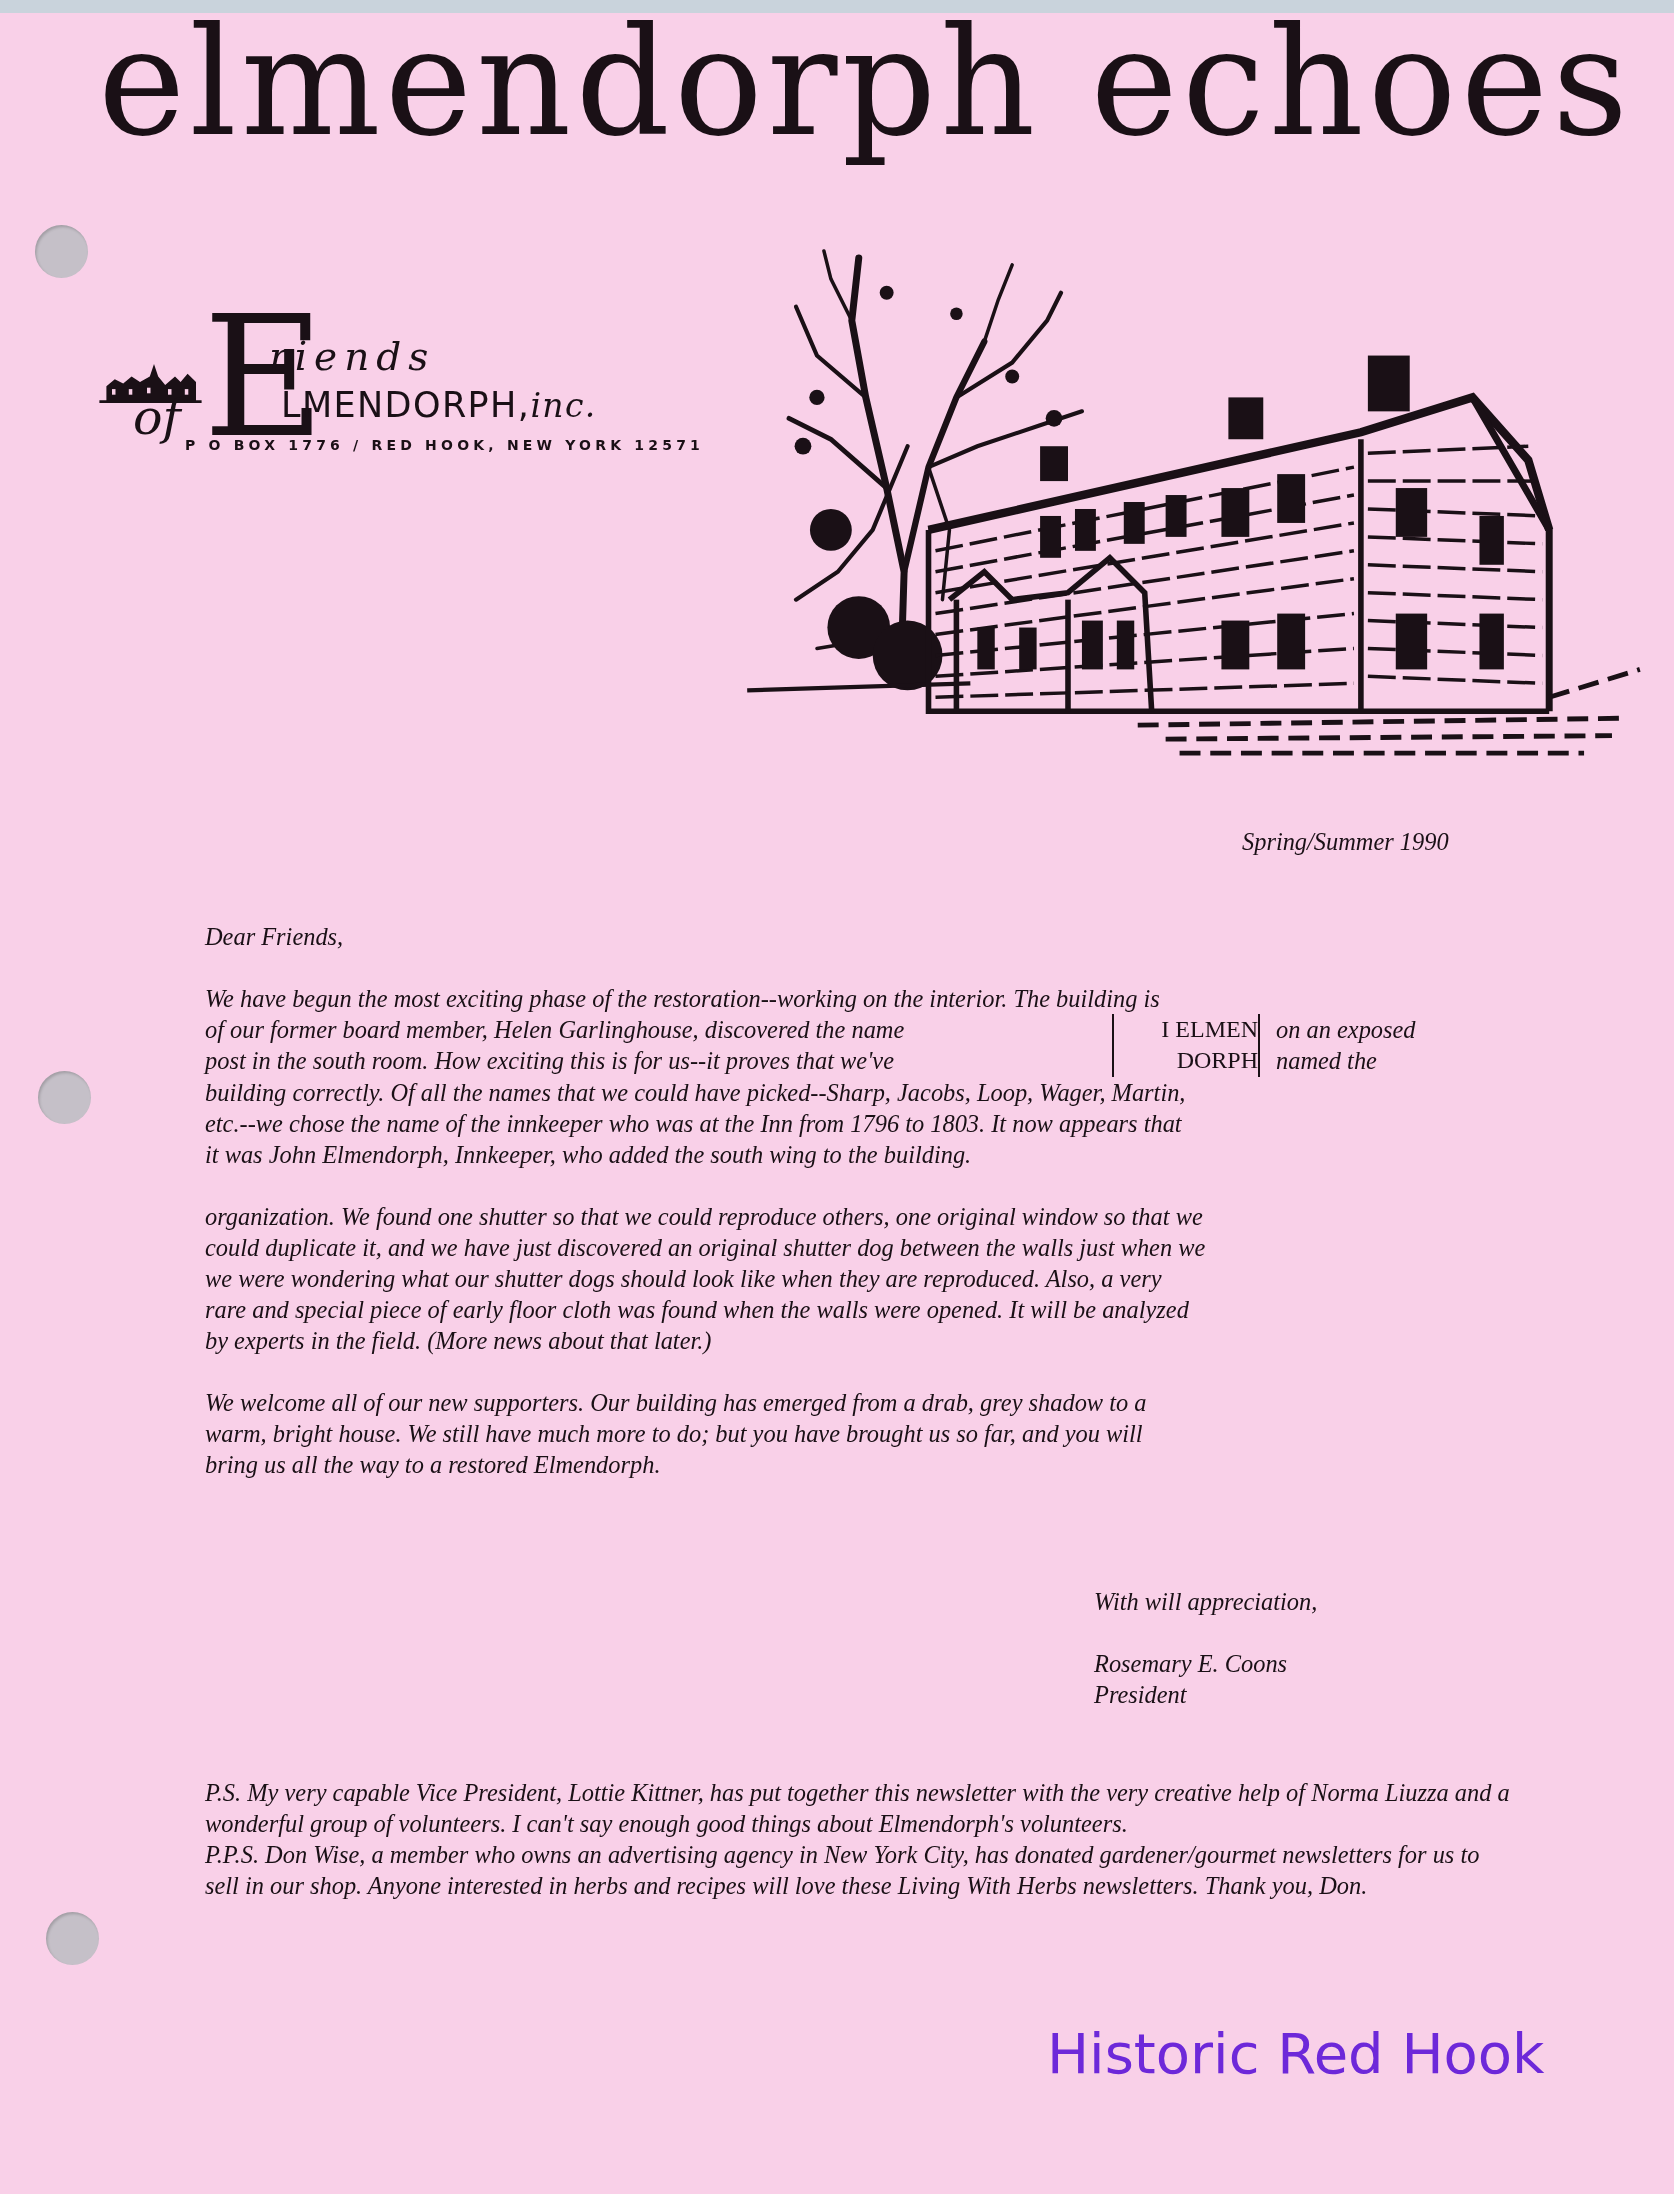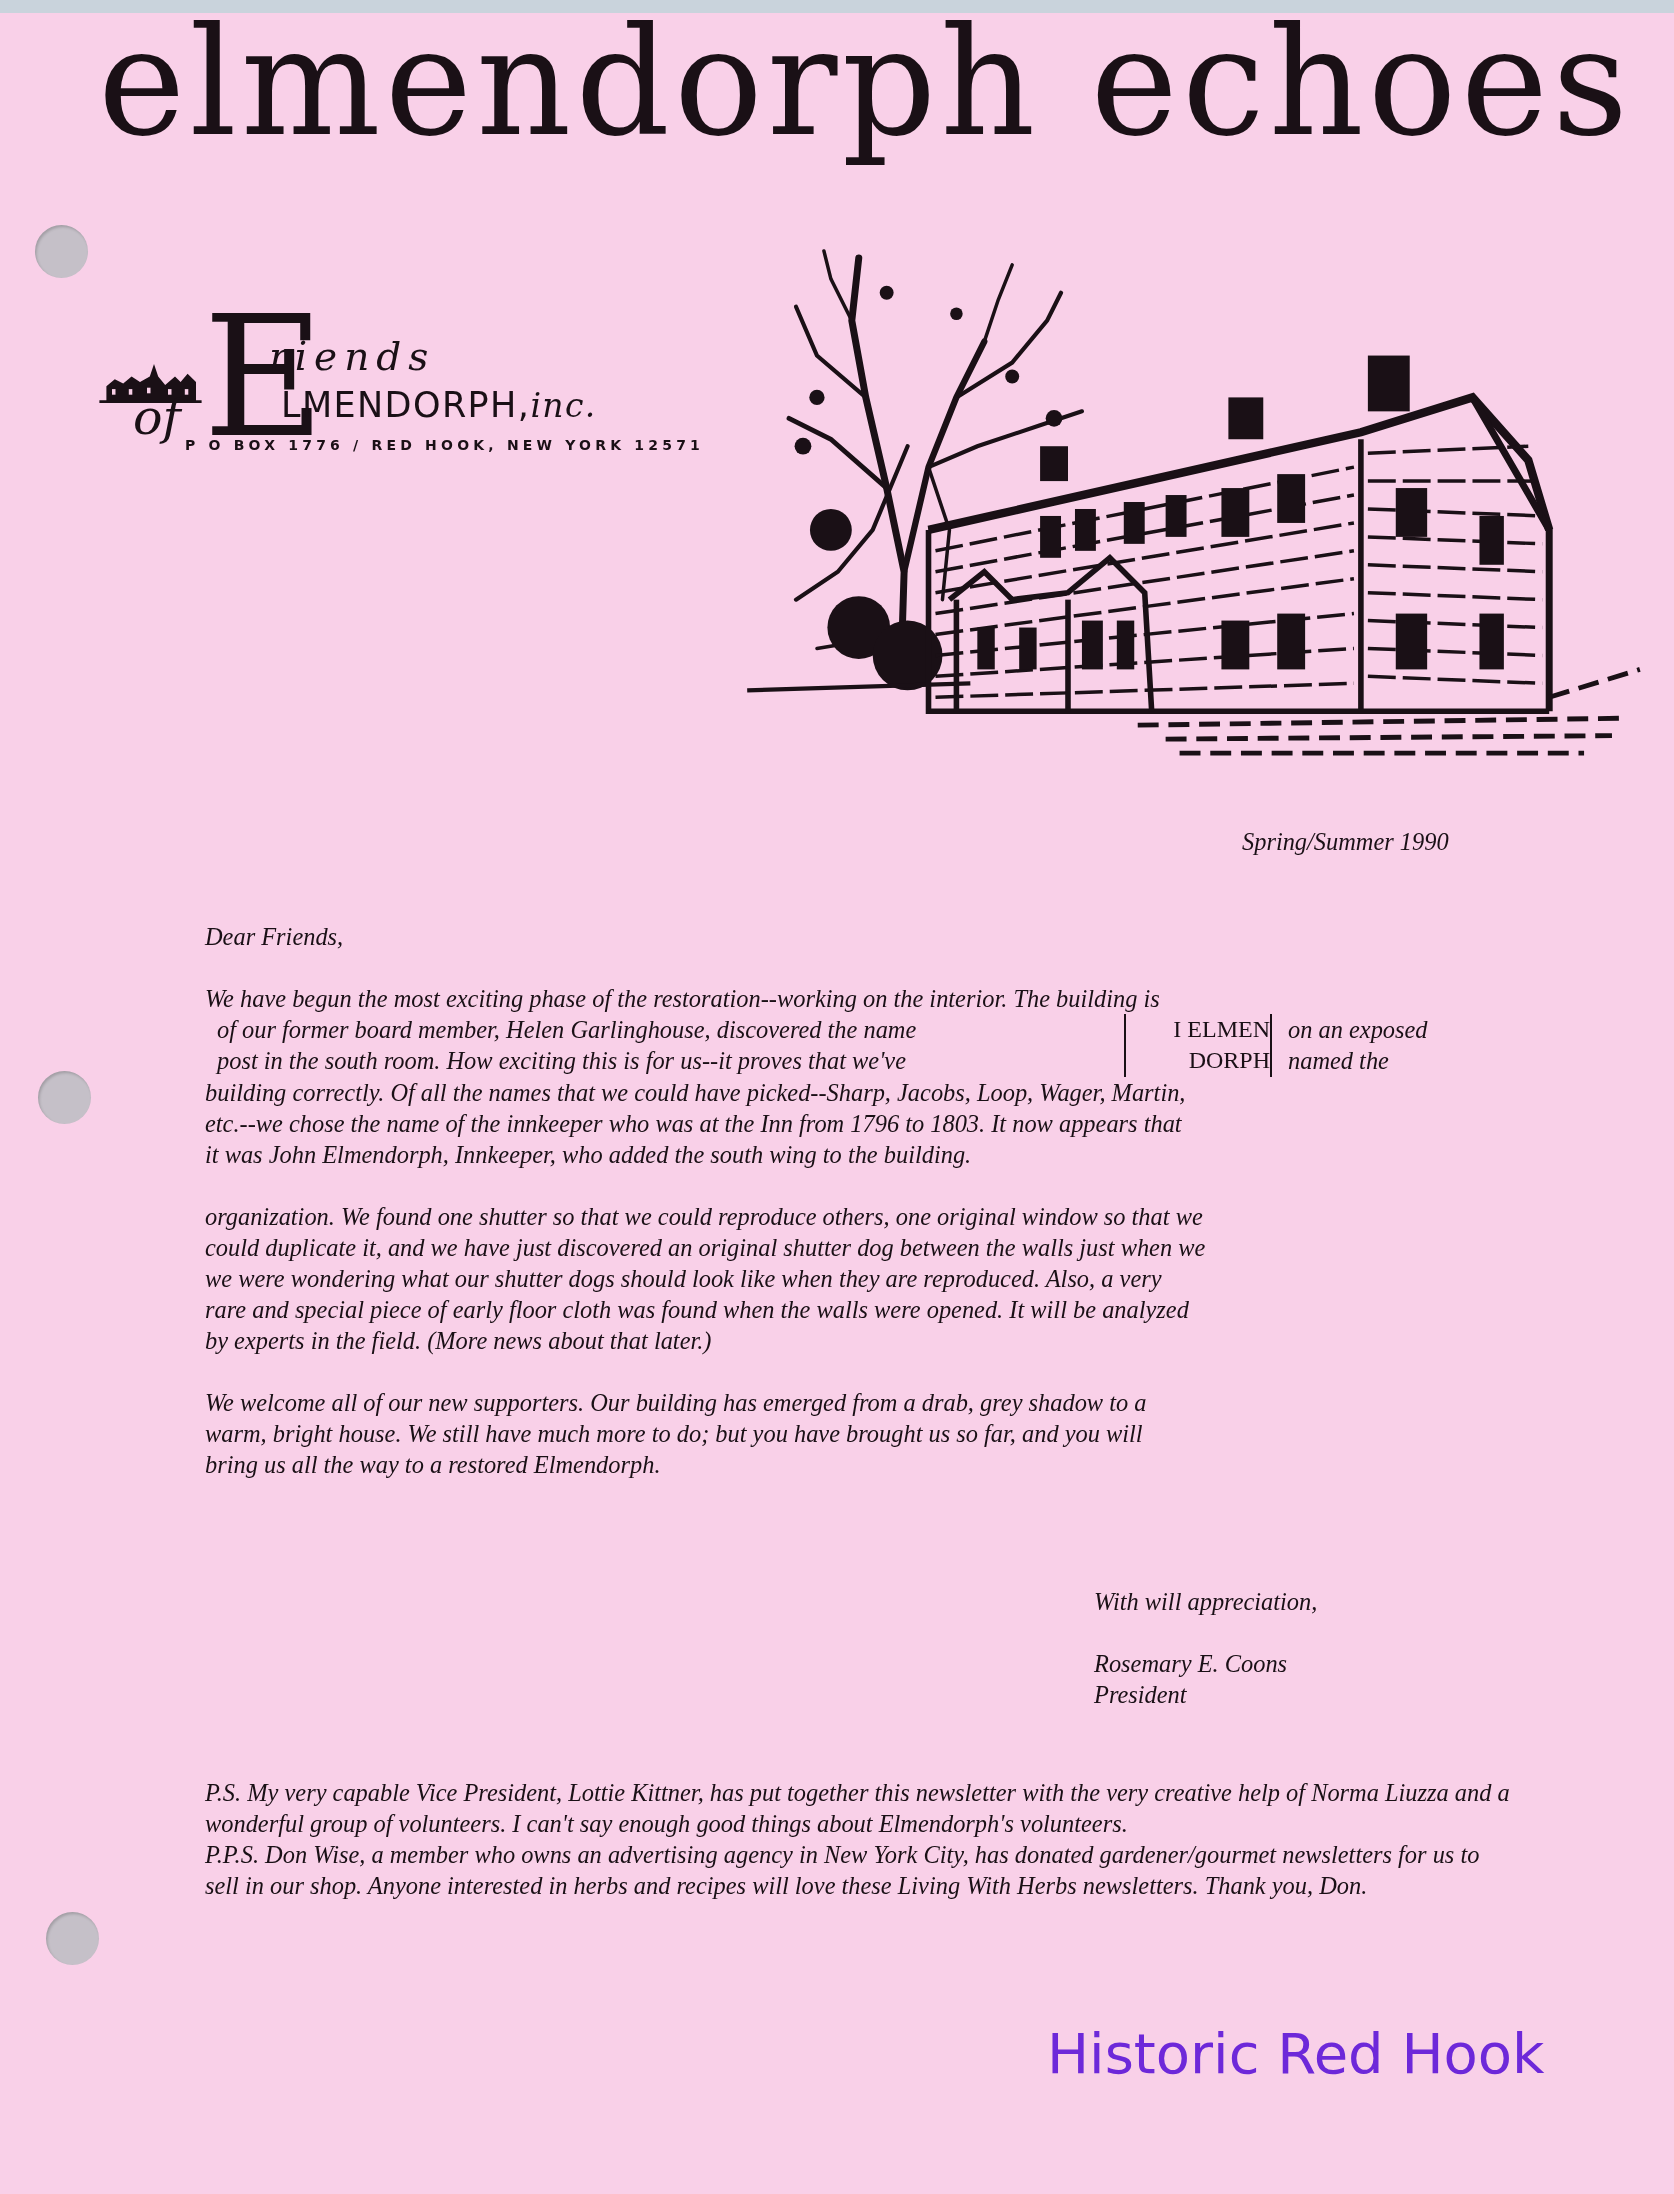--- a/index.html
+++ b/index.html
@@ -205,21 +205,21 @@
   </g>
 </svg>
 
 <div class="issue-date">Spring/Summer 1990</div>
 
 <div class="letter">
   <p>Dear Friends,</p>
 
   <div style="margin-bottom:31px;">
     <span class="line">We have begun the most exciting phase of the restoration--working on the interior.  The building is</span>
-    <div class="inscription-row" style="height:63px;margin-left:12px;">
+    <div class="inscription-row" style="height:63px;">
       <span style="position:absolute; left:0; top:0;">of our former board member, Helen Garlinghouse, discovered the name</span>
       <span class="after-ins" style="top:0;">on an exposed</span>
       <span style="position:absolute; left:0; top:31px;">post in the south room.  How exciting this is for us--it proves that we've</span>
       <span class="after-ins" style="top:31px;">named the</span>
       <div class="inscription">
         <div>I ELMEN</div>
         <div>DORPH</div>
       </div>
     </div>
     <span class="line">building correctly.  Of all the names that we could have picked--Sharp, Jacobs, Loop, Wager, Martin,</span>

